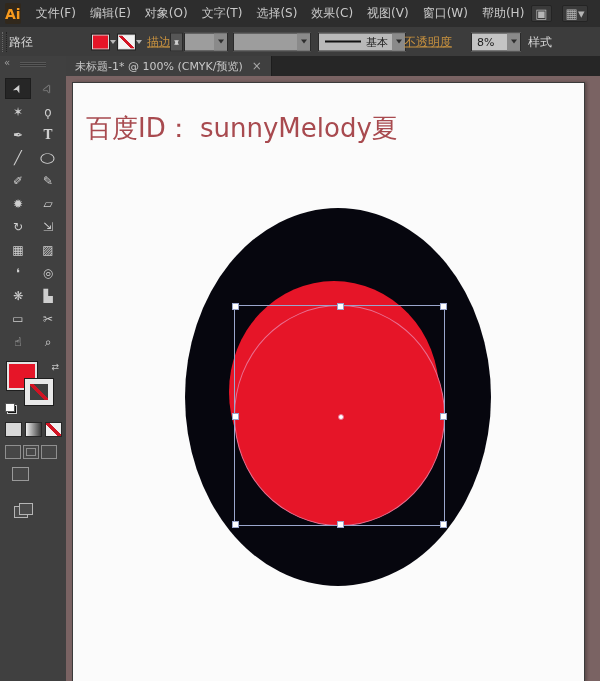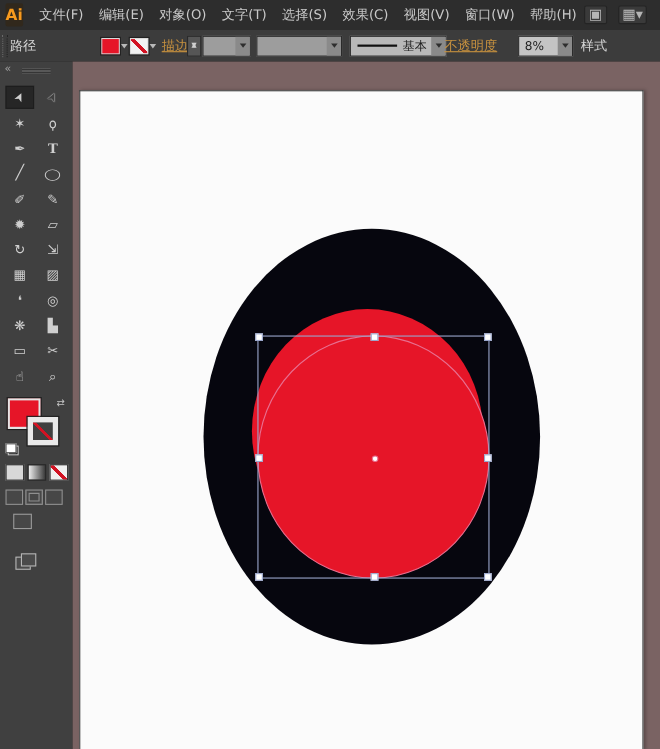--- a/index.html
+++ b/index.html
@@ -281,22 +281,29 @@
     <div class="screen-row">
       <div class="screen-btn"></div>
     </div>
     <div class="panels-icon">
       <span class="r1"></span>
         <span class="r2"></span>
     </div>
   </div>
 
   <div class="docarea">
+    <div class="tabbar">
+      <div class="doctab">
+        <span class="t">未标题-1* @ 100% (CMYK/预览)</span>
+        <span class="x">×</span>
+      </div>
+    </div>
 
     <div class="artboard">
+      <div class="cv-text cv-text-top">百度ID： sunnyMelody夏</div>
 
       <div class="shape ellipse-black"></div>
       <div class="shape ellipse-red-back"></div>
       <div class="shape ellipse-red-selected"></div>
 
       <div class="bbox">
         <div class="h" style="left:-3px;top:-3px"></div>
         <div class="h" style="left:102px;top:-3px"></div>
         <div class="h" style="right:-3px;top:-3px"></div>
         <div class="h" style="left:-3px;top:107px"></div>

